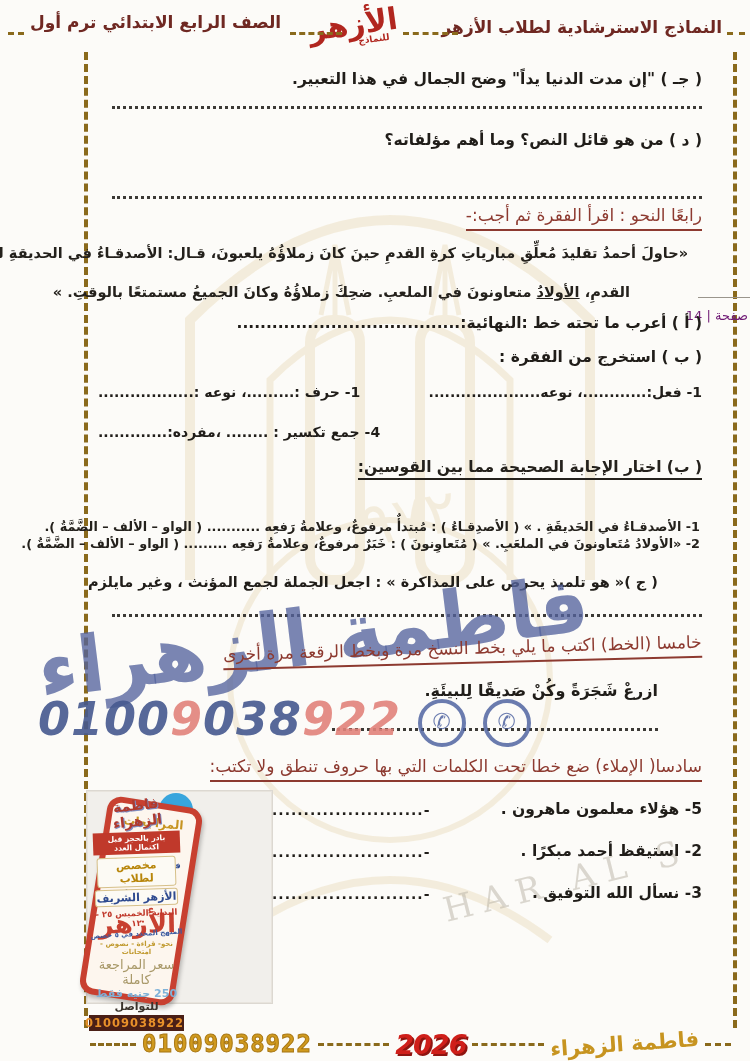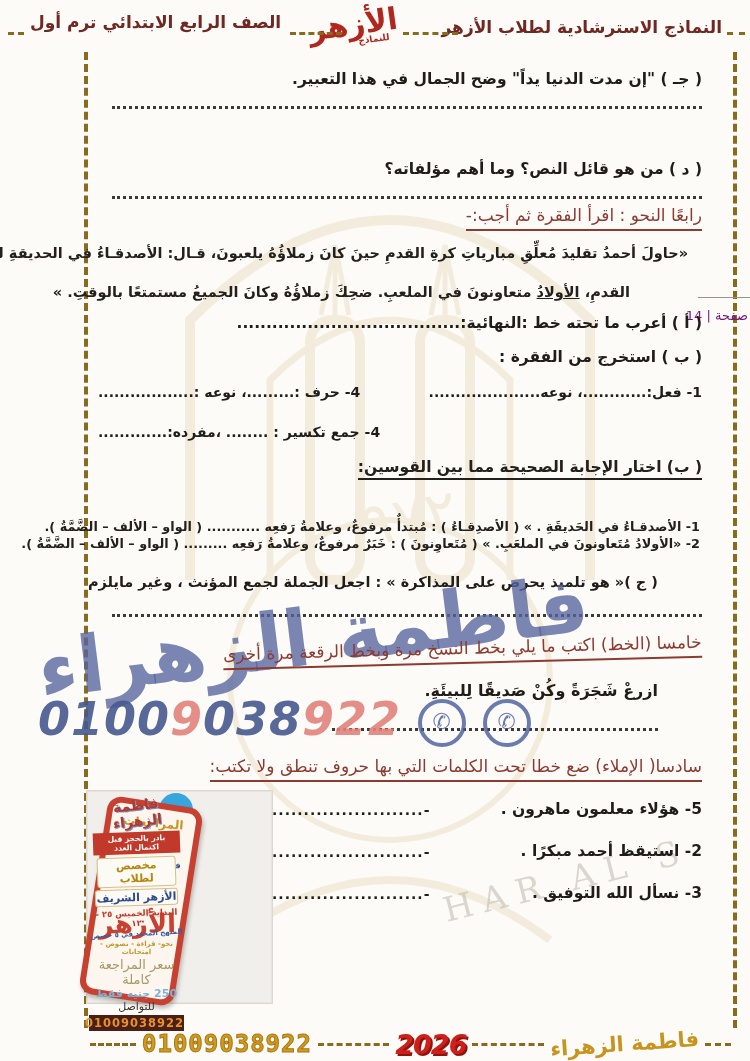--- a/index.html
+++ b/index.html
@@ -53,21 +53,21 @@
   .flyer .col{position:absolute;right:88px;left:2px;top:6px;text-align:center;}
   .fl-brand{font-size:14px;font-weight:700;color:#b03a2e;text-shadow:1px 1px 0 #7d8bc0;transform:rotate(-6deg);}
   .fl-banner{background:#c0392b;color:#fff;font-size:7.5px;font-weight:700;padding:2px 3px;margin:3px 4px;transform:rotate(-2deg);}
   .fl-gold{color:#b8860b;font-size:11px;font-weight:700;border:1px solid #d6c089;border-radius:3px;margin:2px 8px;padding:1px 0;background:#fcfaf4;transform:rotate(-2deg);}
   .fl-blue{color:#2e4a8f;font-size:11px;font-weight:700;border:1px solid #d6c089;border-radius:3px;margin:2px 6px;padding:1px 0;background:#fcfaf4;transform:rotate(-2deg);}
   .fl-red{color:#c0392b;font-size:8.5px;font-weight:700;margin:2px 2px;transform:rotate(-2deg);}
   .fl-small-blue{color:#3b5aa0;font-size:7px;font-weight:700;margin:2px 0;transform:rotate(-3deg);}
   .fl-small-gold{color:#c09a2f;font-size:7px;font-weight:700;margin:1px 0;}
   .fl-price-t{color:#a89868;font-size:13px;font-weight:400;}
   .fl-price{color:#7fb2d8;font-size:11px;font-weight:700;}
-  .fl-contact{color:#3a332c;font-size:11px;font-weight:400;}
+  .fl-contact{color:#3a332c;font-size:11px;font-weight:700;}
   .fl-phoneband{background:#4a1f16;color:#e8912a;font-size:11.5px;font-weight:700;letter-spacing:1px;text-align:center;padding:1px 0;margin-top:2px;}
   .fl-phone-mock{position:absolute;left:6px;top:10px;width:84px;height:188px;border:6px solid #c84030;border-radius:14px;
                  background:#fdf6ee;transform:rotate(9deg);box-shadow:2px 3px 4px rgba(0,0,0,.25);text-align:center;}
   .fl-m1{color:#c79420;font-size:12px;font-weight:700;margin-top:8px;transform:rotate(-4deg);}
   .fl-m2{color:#2e4a8f;font-size:8.5px;font-weight:700;margin-top:6px;transform:rotate(-4deg);}
   .fl-mlogo{color:#c84030;font-size:26px;font-weight:700;transform:rotate(-10deg);margin-top:10px;}
   .tg{position:absolute;width:34px;height:34px;border-radius:50%;background:#38a5dd;color:#fff;text-align:center;line-height:34px;font-size:16px;}
 
   
   .footer-row{position:absolute;left:84px;right:13px;top:1026px;height:36px;display:flex;align-items:center;direction:ltr;}
@@ -105,39 +105,39 @@
   <div class="abs hdr-dash" style="right:408px;top:32px;width:52px;"></div>
   <div class="abs hdr-title nowrap" style="left:30px;top:12px;">الصف الرابع الابتدائي ترم أول</div>
   <div class="abs hdr-dash" style="left:8px;top:32px;width:16px;"></div>
 
   <div class="abs vborder" style="right:13px;top:52px;height:976px;"></div>
   <div class="abs vborder" style="left:84px;top:52px;height:976px;"></div>
 
   <div class="abs q nowrap" style="right:48px;top:70px;">( جـ ) "إن مدت الدنيا يداً" وضح الجمال في هذا التعبير.</div>
   <div class="abs dotline" style="right:48px;left:112px;top:100px;"></div>
 
-  <div class="abs q nowrap" style="right:48px;top:131px;margin-top:29px;">( د ) من هو قائل النص؟ وما أهم مؤلفاته؟</div>
+  <div class="abs q nowrap" style="right:48px;top:131px;">( د ) من هو قائل النص؟ وما أهم مؤلفاته؟</div>
   <div class="abs dotline" style="right:48px;left:112px;top:190px;"></div>
 
   <div class="abs sec-rq nowrap" style="right:48px;top:205px;">رابعًا النحو : اقرأ الفقرة ثم أجب:-</div>
   <div class="abs para nowrap" style="right:62px;top:245px;">«حاولَ أحمدُ تقليدَ مُعلِّقِ مبارياتِ كرةِ القدمِ حينَ كانَ زملاؤُهُ يلعبونَ، قـال: الأصدقـاءُ في الحديقةِ للعبِ كرةِ</div>
   <div class="abs para nowrap" style="right:120px;top:284px;">
     <span>القدمِ، </span><span class="u">الأولادُ</span><span> متعاونونَ في الملعبِ. ضحِكَ زملاؤُهُ وكانَ الجميعُ مستمتعًا بالوقتِ. »</span>
   </div>
 
   <div class="abs pgmark-line" style="right:0;top:297px;"></div>
   <div class="abs pgmark nowrap" style="right:2px;top:308px;">صفحة | 14</div>
 
   <div class="abs q nowrap" style="right:48px;top:314px;">
     <span>( أ ) أعرب ما تحته خط :النهائية:</span><span>......................................</span>
   </div>
 
   <div class="abs q nowrap" style="right:48px;top:348px;">( ب ) استخرج من الفقرة :</div>
   <div class="abs q nowrap" style="right:48px;top:384px;font-size:14px;">1- فعل:............، نوعه.....................</div>
-  <div class="abs q nowrap" style="left:98px;top:384px;font-size:14px;">4- حرف :.........، نوعه :..................</div>
+  <div class="abs q nowrap" style="left:98px;top:384px;font-size:14px;">1- حرف :.........، نوعه :..................</div>
   <div class="abs q nowrap" style="left:98px;top:424px;font-size:14px;">4- جمع تكسير : ........ ،مفرده:.............</div>
 
   <div class="abs titleblack nowrap" style="right:48px;top:458px;">( ب) اختار الإجابة الصحيحة مما بين القوسين:</div>
   <div class="abs choose nowrap" style="right:50px;top:487px;margin-top:32px;">1- الأصدقـاءُ في الحَديقَةِ . » ( الأصدِقـاءُ ) : مُبتدأٌ مرفوعٌ، وعلامةُ رَفعِه ........... ( الواو – الألف – الضَّمَّةُ ).</div>
   <div class="abs choose nowrap" style="right:50px;top:536px;">2- «الأولادُ مُتَعاونونَ في الملعَبِ. » ( مُتَعاوِنونَ ) : خَبَرٌ مرفوعٌ، وعلامةُ رَفعِه ......... ( الواو – الألف – الضَّمَّةُ ).</div>
 
   <div class="abs q nowrap" style="right:92px;top:574px;font-size:14.5px;">( ج )« هو تلميذ يحرص على المذاكرة » : اجعل الجملة لجمع المؤنث ، وغير مايلزم</div>
   <div class="abs dotline" style="right:48px;left:112px;top:608px;"></div>
 
   <div class="abs wm-name" style="left:36px;top:592px;">فاطمة الزهراء</div>

